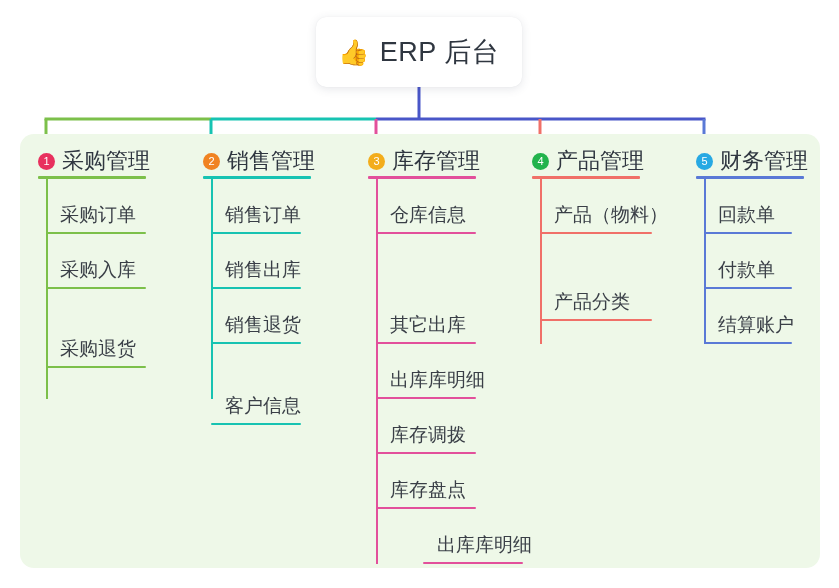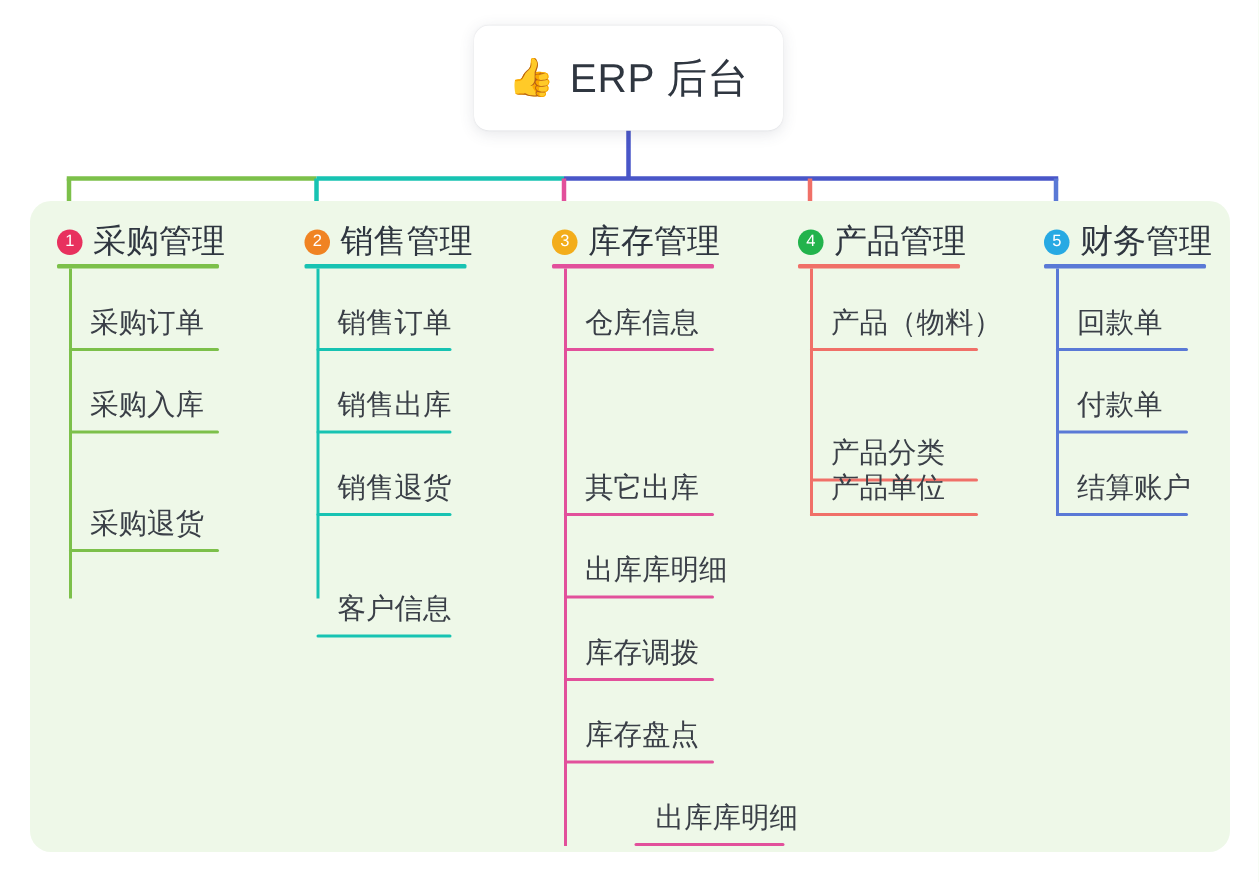--- a/index.html
+++ b/index.html
@@ -156,24 +156,20 @@
       <div class="head-rule" style="left: 512px; top: 42px; width: 108px; background: rgb(240, 112, 104);"></div>
       <div class="spine" style="left: 520px; top: 45px; height: 165px; background: rgb(240, 112, 104);"></div>
       <div class="leaf" style="left: 520px; top: 70px; width: 112px; height: 30px;">
         <span class="leaf-label">产品（物料）</span>
         <div class="leaf-rule" style="width: 112px; background: rgb(240, 112, 104);"></div>
       </div>
       <div class="leaf" style="left: 520px; top: 125px; width: 112px; height: 30px; margin-top: 32px;">
         <span class="leaf-label">产品分类</span>
         <div class="leaf-rule" style="width: 112px; background: rgb(240, 112, 104);"></div>
       </div>
-      <div class="leaf" style="left: 520px; top: 180px; width: 112px; height: 30px;">
-        <span class="leaf-label">产品单位</span>
-        <div class="leaf-rule" style="width: 112px; background: rgb(240, 112, 104);"></div>
-      </div>
       <div class="col-head" style="left: 676px;">
         <span class="badge" style="background: rgb(39, 169, 227);">5</span>
         <span class="col-title">财务管理</span>
       </div>
       <div class="head-rule" style="left: 676px; top: 42px; width: 108px; background: rgb(90, 121, 214);"></div>
       <div class="spine" style="left: 684px; top: 45px; height: 165px; background: rgb(90, 121, 214);"></div>
       <div class="leaf" style="left: 684px; top: 70px; width: 88px; height: 30px;">
         <span class="leaf-label">回款单</span>
         <div class="leaf-rule" style="width: 88px; background: rgb(90, 121, 214);"></div>
       </div>

